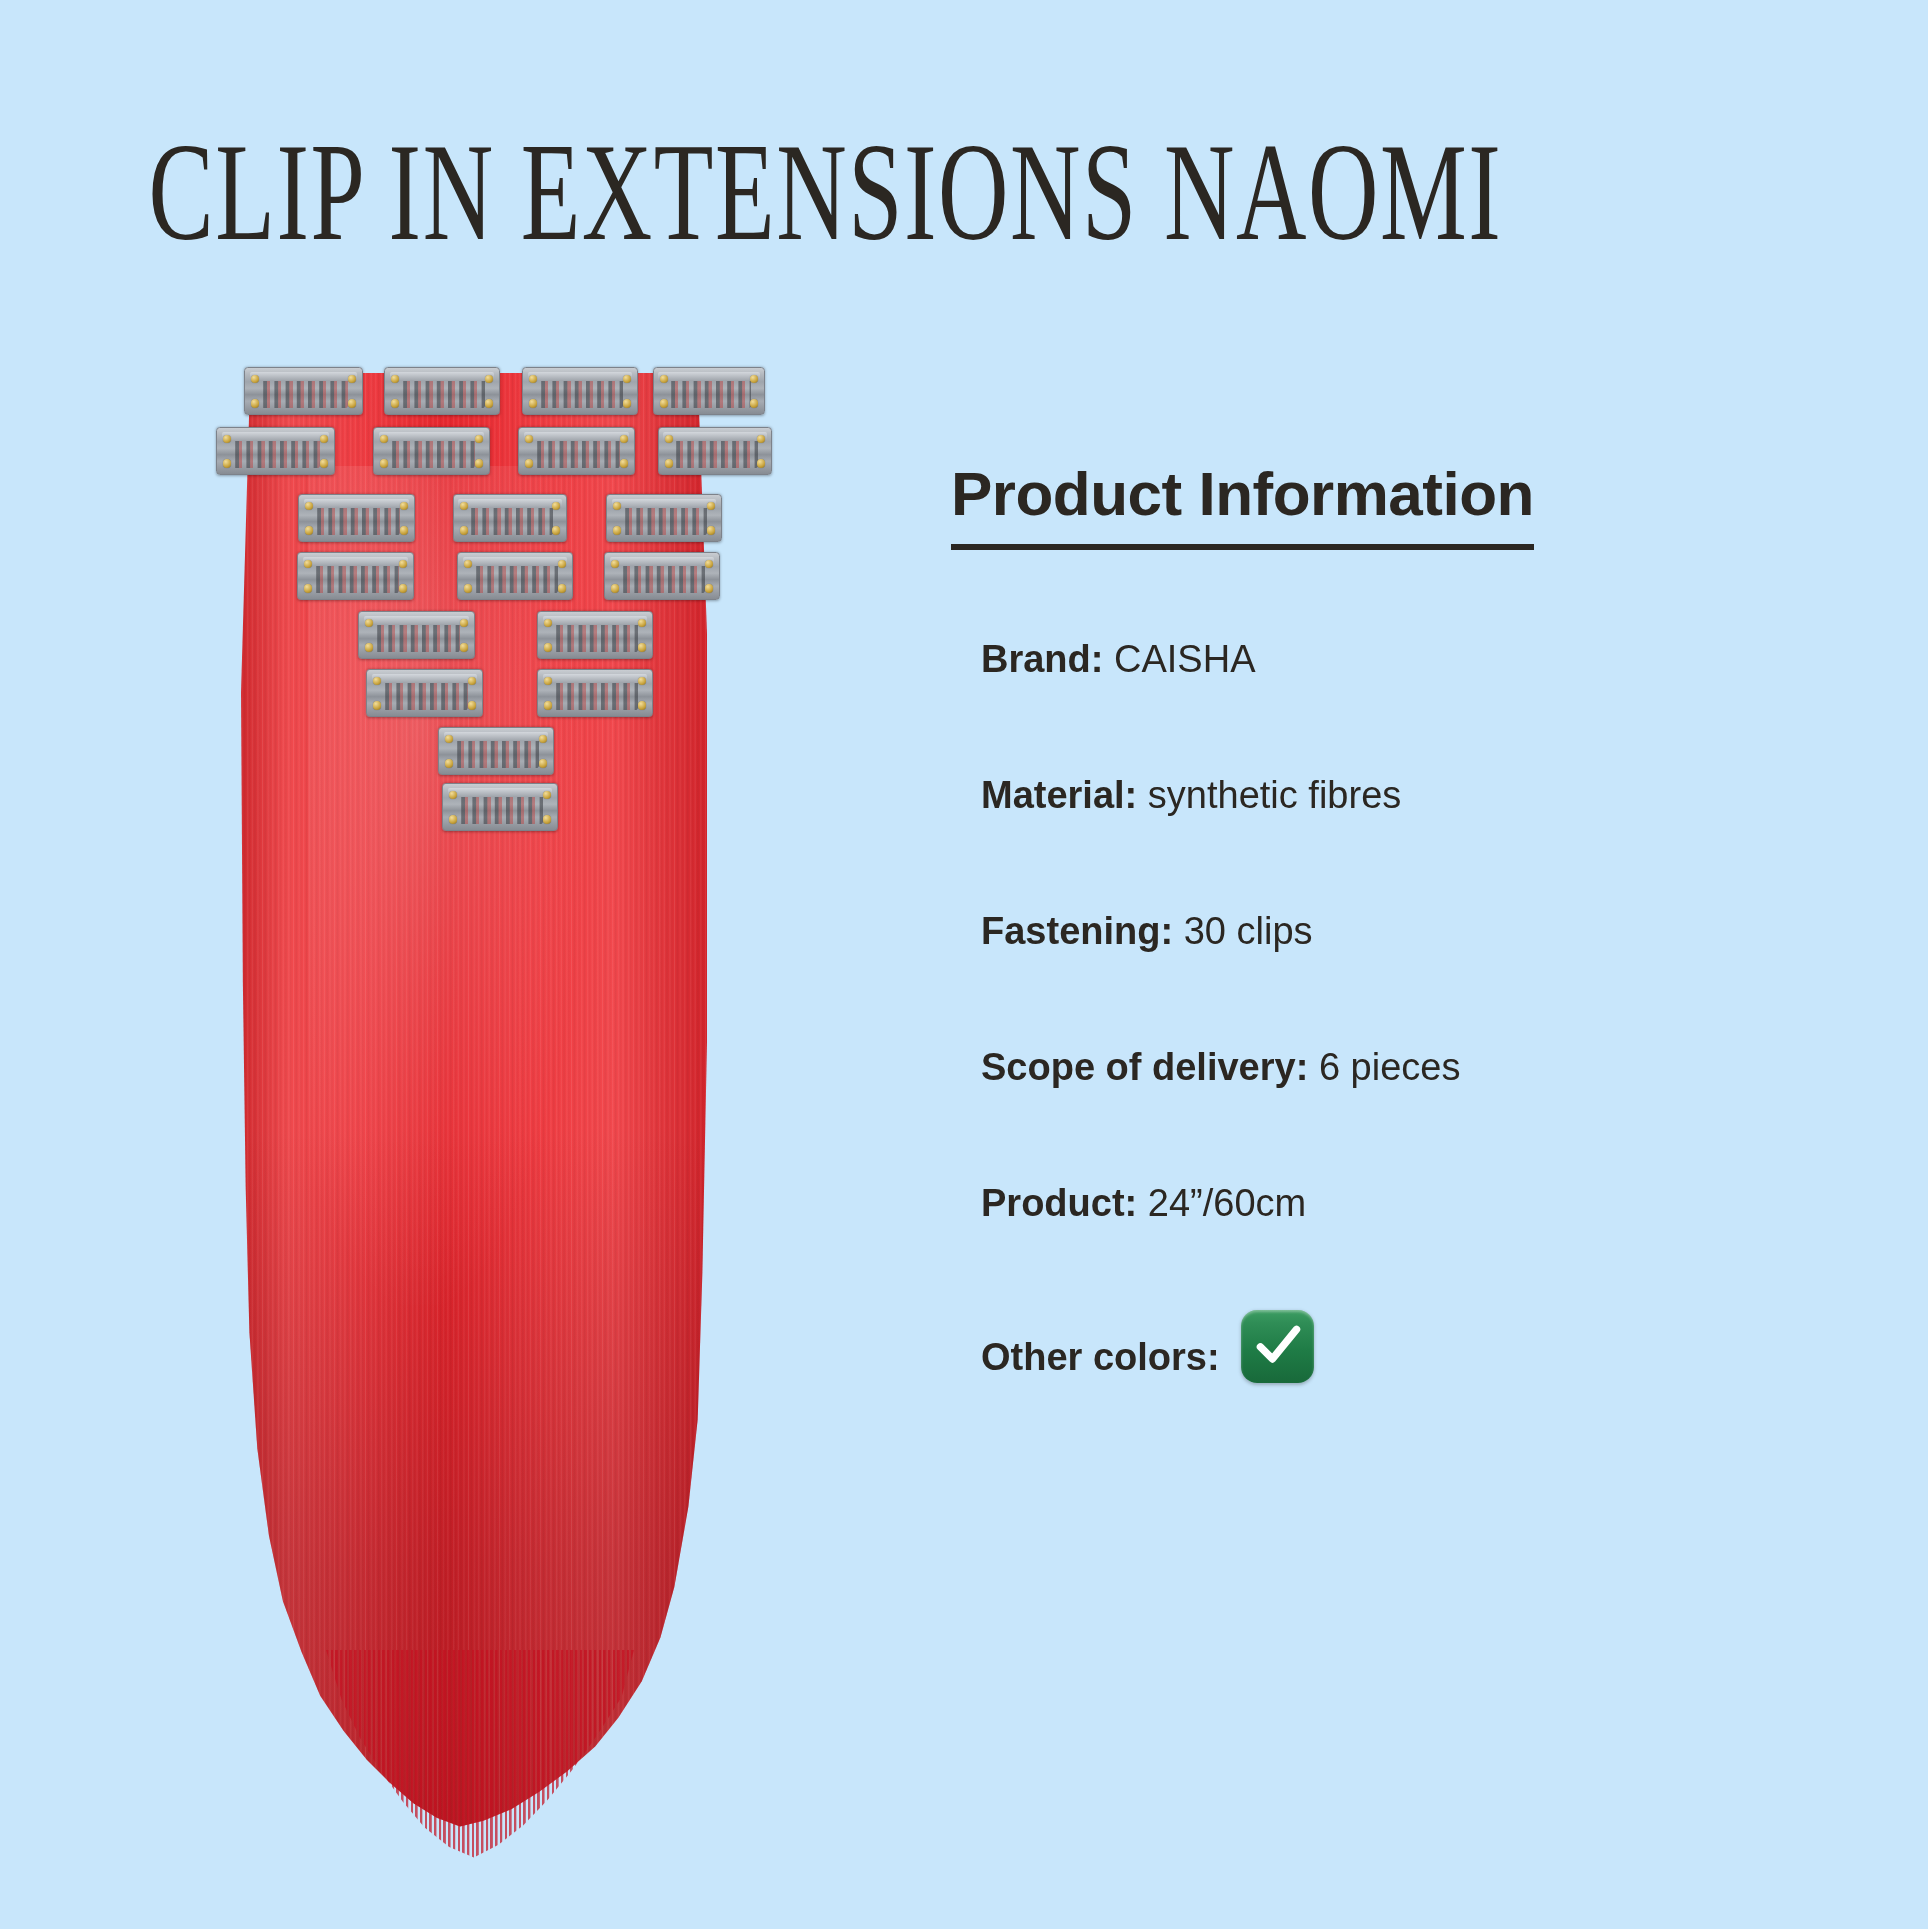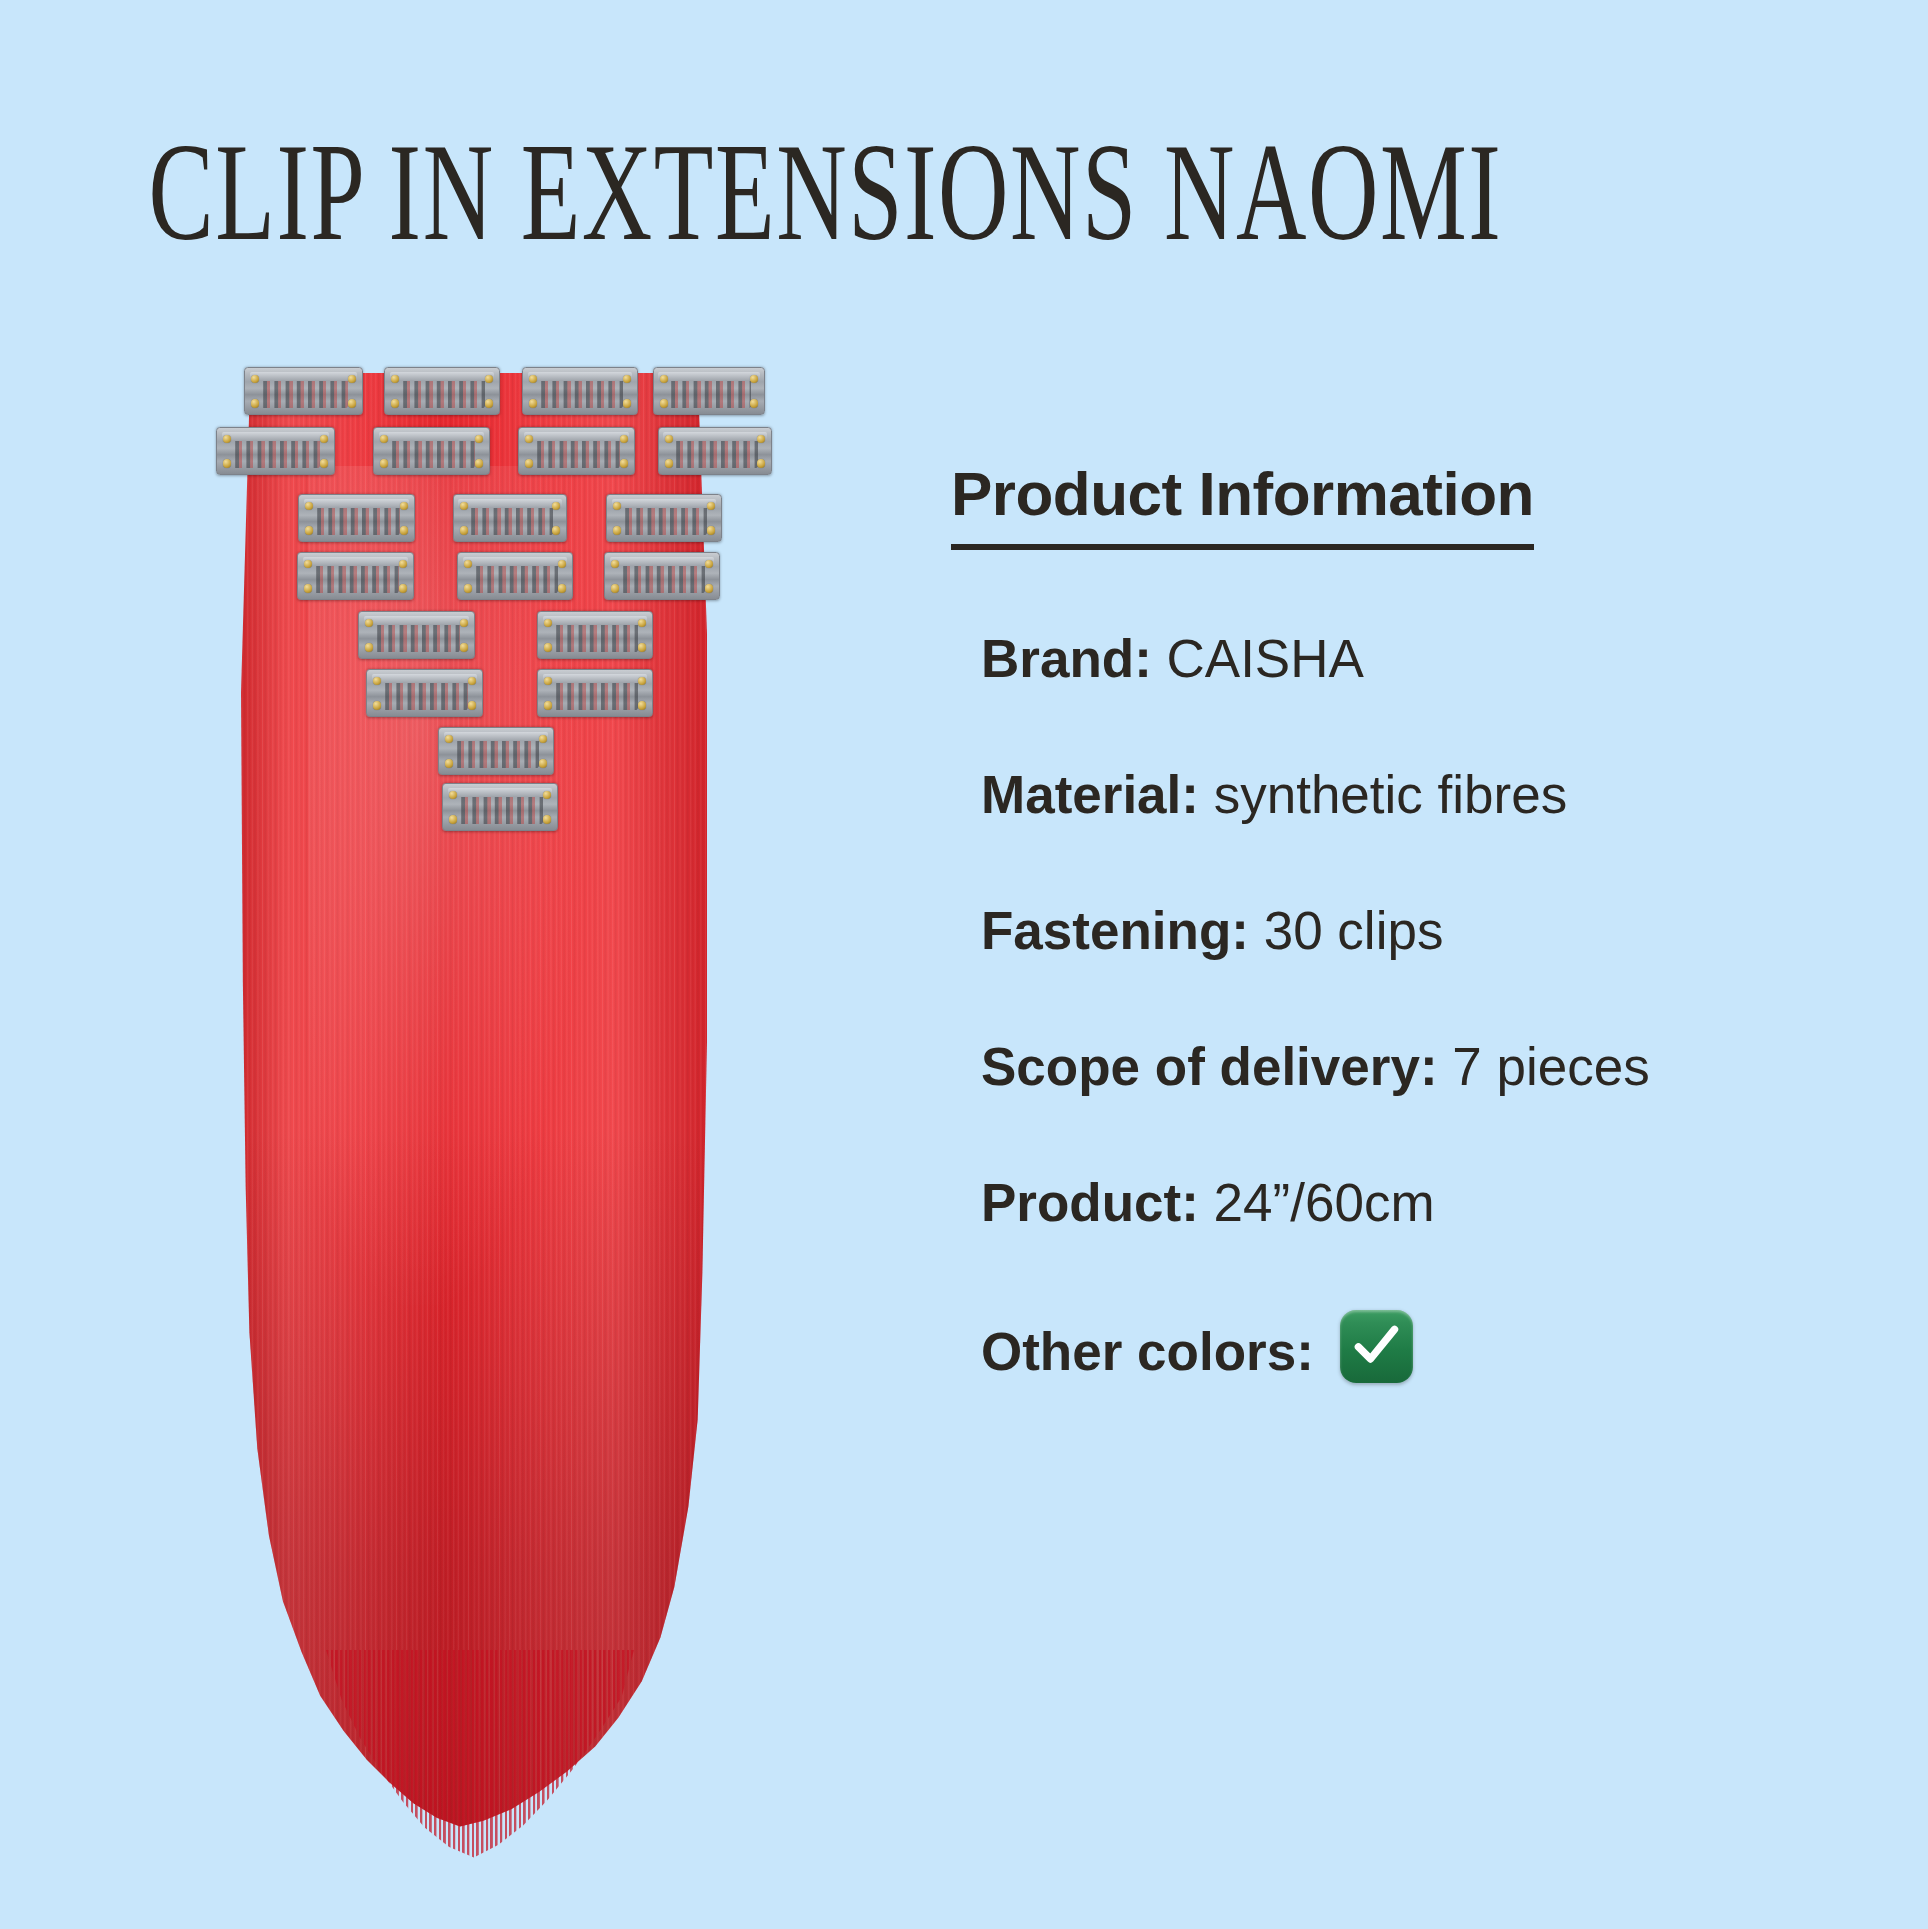--- a/index.html
+++ b/index.html
@@ -218,21 +218,21 @@
     letter-spacing:-0.5px;
     padding-bottom:17px;
     display:inline-block;
     border-bottom:6.5px solid #2b2722;
     line-height:67px;
   }
   .info-list{ margin-top:80px; }
   .info-row{
     display:block;
     margin-bottom:78px;
-    font-size:53px;
+    font-size:38px;
     line-height:58px;
     color:#2b2722;
     white-space:nowrap;
     padding-left:30px;
   }
   .info-label{ font-weight:bold; }
   .info-value{ font-weight:400; }
 
   .check-badge{
     display:inline-block;
@@ -415,21 +415,21 @@
       <span class="info-value">synthetic fibres</span>
     </div>
 
     <div class="info-row">
       <span class="info-label">Fastening:</span>
       <span class="info-value">30 clips</span>
     </div>
 
     <div class="info-row">
       <span class="info-label">Scope of delivery:</span>
-      <span class="info-value">7 pieces</span>
+      <span class="info-value">6 pieces</span>
     </div>
 
     <div class="info-row">
       <span class="info-label">Product:</span>
       <span class="info-value">24”/60cm</span>
     </div>
 
 
     <div class="info-row">
       <span class="info-label">Other colors:</span>

